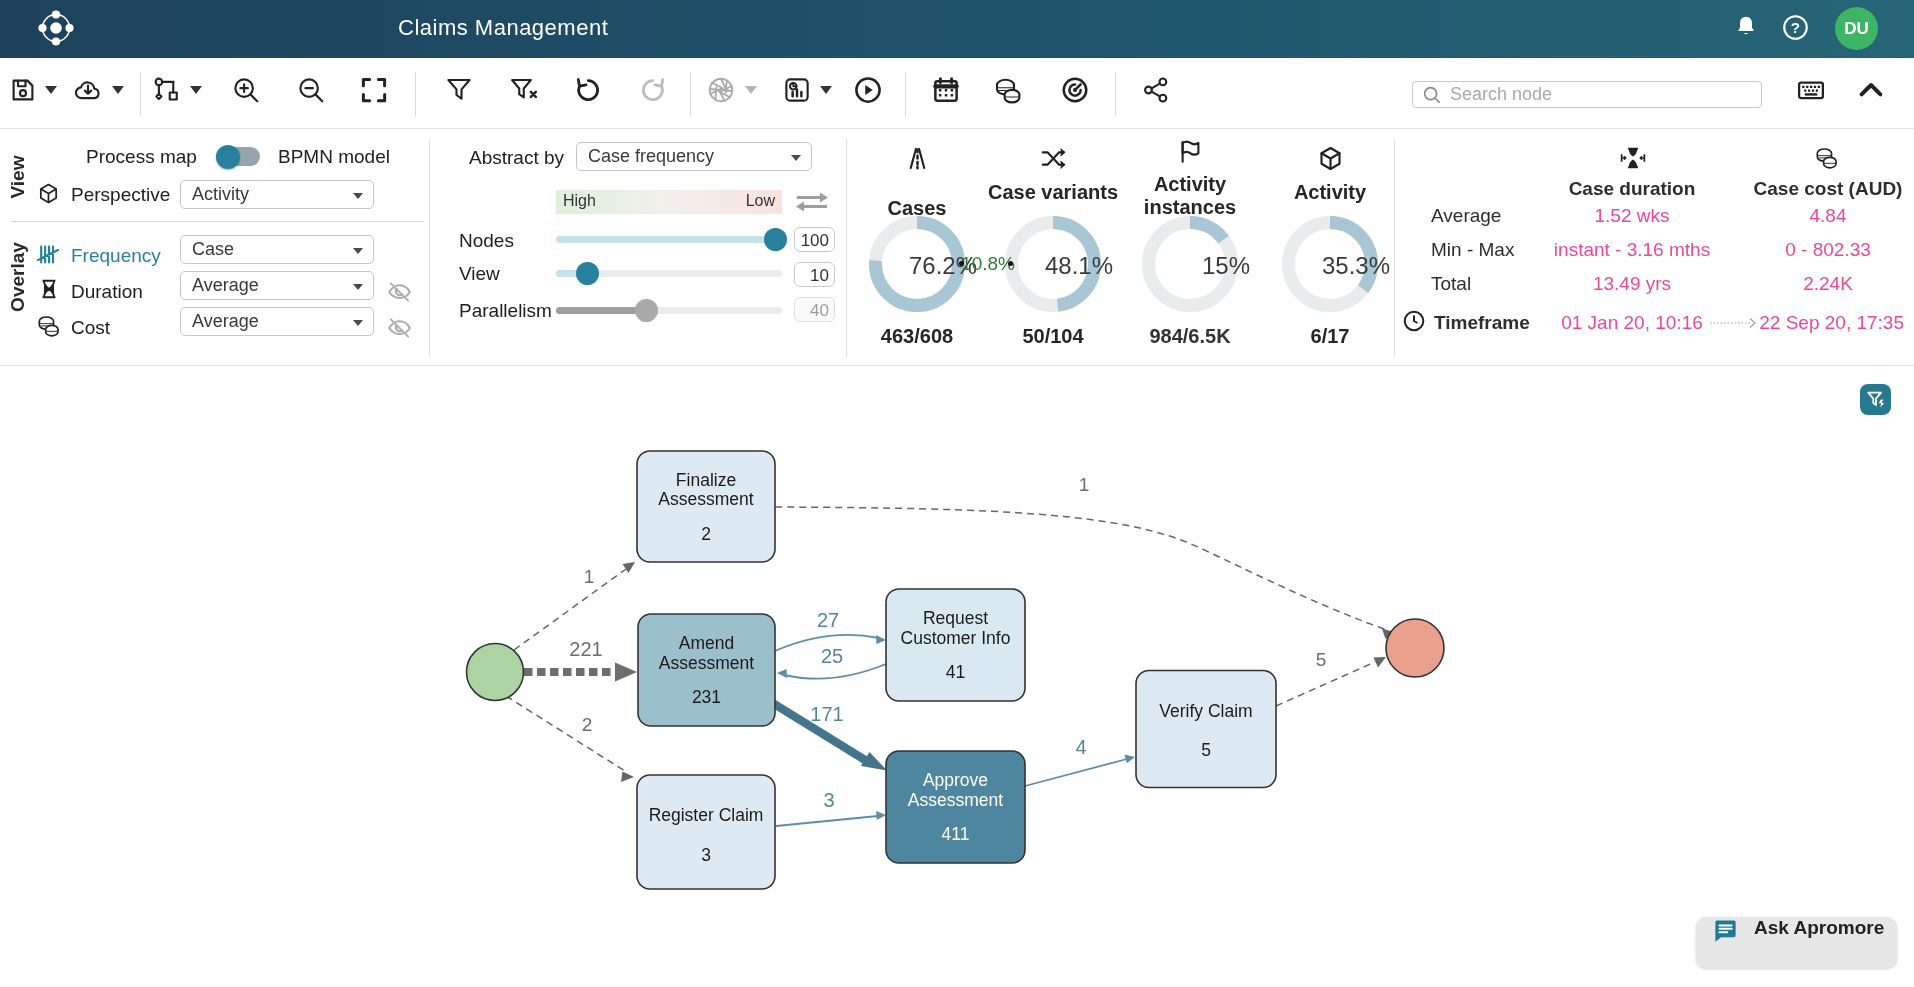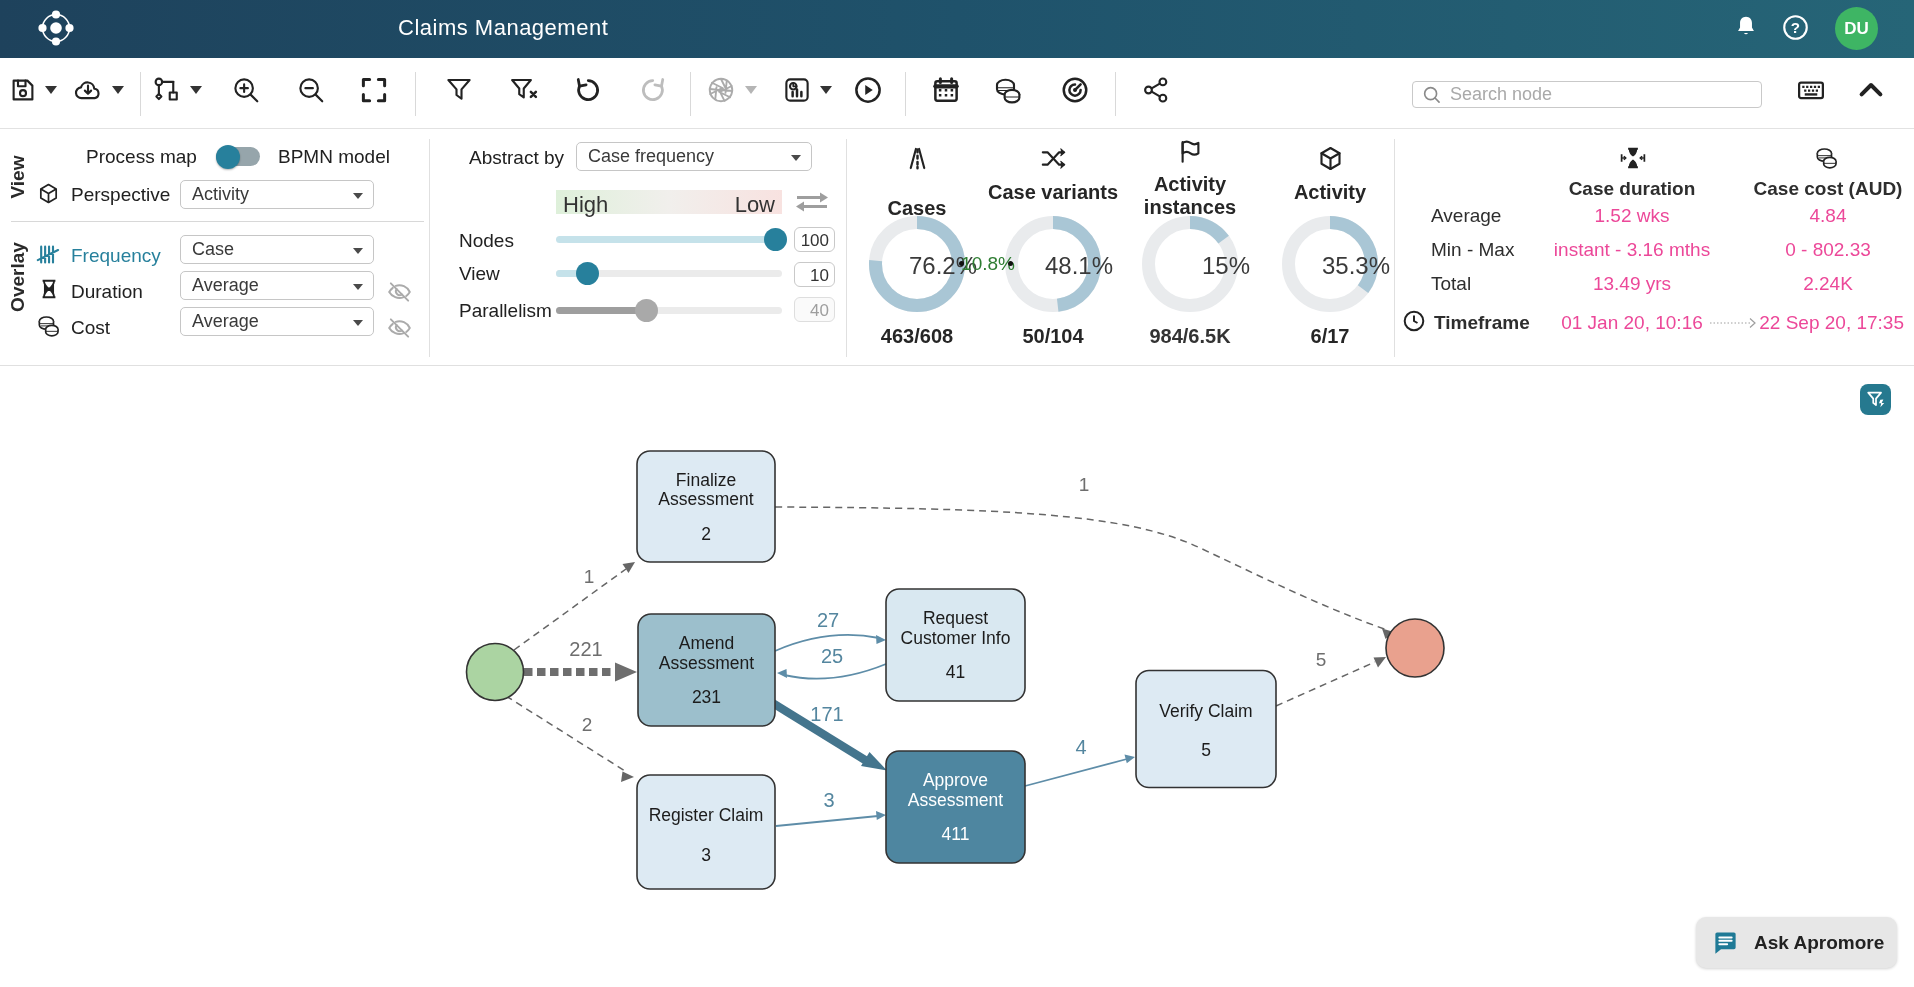--- a/index.html
+++ b/index.html
@@ -23,21 +23,21 @@
 .fill{position:absolute;height:7px;border-radius:4px}
 .knob{position:absolute;width:23px;height:23px;border-radius:50%}
 .vbox{position:absolute;width:41px;height:25px;border:1px solid #c9c9c9;border-radius:6px;font-size:17px;color:#333;text-align:right;padding:3px 5px 0 0}
 .statlbl{position:absolute;font-size:20px;font-weight:bold;color:#262626;text-align:center;white-space:nowrap}
 .pct{position:absolute;font-size:24px;color:#3a3a3a;text-align:right}
 .frac{position:absolute;font-size:20px;font-weight:bold;color:#262626;text-align:center;white-space:nowrap}
 .rlbl{position:absolute;font-size:19px;color:#2e2e2e;white-space:nowrap}
 .rval{position:absolute;font-size:19px;color:#ec4899;white-space:nowrap;text-align:center}
 .canvas{position:absolute;left:0;top:366px;width:1914px;height:621px;background:#fff}
 .filterbtn{position:absolute;left:1860px;top:18px;width:31px;height:31px;border-radius:8px;background:#26798f;display:flex;align-items:center;justify-content:center}
-.askbtn{position:absolute;left:1696px;top:551px;width:201px;height:51px;border-radius:10px;background:#e7e7e7;box-shadow:0 1px 3px rgba(0,0,0,.18);display:flex;align-items:center}
+.askbtn{position:absolute;left:1696px;top:551px;width:201px;height:51px;border-radius:10px;background:#e7e7e7;box-shadow:0 1px 3px rgba(0,0,0,.18);display:flex;align-items:flex-start}
 .asktxt{font-size:19px;font-weight:bold;color:#222;margin-left:15px}
 </style>
 </head>
 <body>
 <div class="header">
 <svg class="abs" style="left:36px;top:8px" width="40" height="40" viewBox="0 0 40 40">
 <circle cx="20" cy="20" r="13.5" fill="none" stroke="#fff" stroke-width="1.6"></circle>
 <circle cx="20" cy="20" r="5.8" fill="#fff"></circle>
 <circle cx="20" cy="6.5" r="4.1" fill="#fff"></circle>
 <circle cx="20" cy="33.5" r="4.1" fill="#fff"></circle>
@@ -229,21 +229,21 @@
       <path d="M9.3 9.3a3.6 3.6 0 005 5"></path>
     </svg>
 <svg class="abs" style="left:385px;top:186px" width="29" height="26" viewBox="0 0 24 24" fill="none" stroke="#ababab" stroke-width="1.8" stroke-linecap="round">
       <path d="M4 4l16 16"></path>
       <path d="M8.5 6.3A10.6 10.6 0 0121.5 12a16 16 0 01-3.3 3.8M5.8 8.2A13 13 0 002.5 12a10.8 10.8 0 0012.9 4.9"></path>
       <path d="M9.3 9.3a3.6 3.6 0 005 5"></path>
     </svg>
 
 <div class="plabel" style="left:469px;top:18px">Abstract by</div>
 <div class="dd" style="left:576px;top:13px;width:236px">Case frequency<div class="car"></div></div>
-<div class="abs" style="left:556px;top:61px;width:226px;height:24px;background:linear-gradient(90deg,#def0da,#f1efec 50%,#f8e2e0);font-size:22px;color:#333">
+<div class="abs" style="left:556px;top:61px;width:226px;height:24px;background:linear-gradient(90deg,#def0da,#f1efec 50%,#f8e2e0);font-size:16px;color:#333">
       <span style="position:absolute;left:7px;top:2px">High</span>
       <span style="position:absolute;right:7px;top:2px">Low</span>
     </div>
 <svg class="abs" style="left:795px;top:62px" width="34" height="22" viewBox="0 0 34 22" fill="none" stroke="#9e9e9e" stroke-width="2.6">
       <path d="M2 6.5h25M32 15.5H7" stroke-width="3"></path>
       <path d="M25 1.5l8 5-8 5z" fill="#9e9e9e" stroke="none"></path>
       <path d="M9 10.5l-8 5 8 5z" fill="#9e9e9e" stroke="none"></path>
     </svg>
 
 <div class="plabel" style="left:459px;top:101px">Nodes</div>

